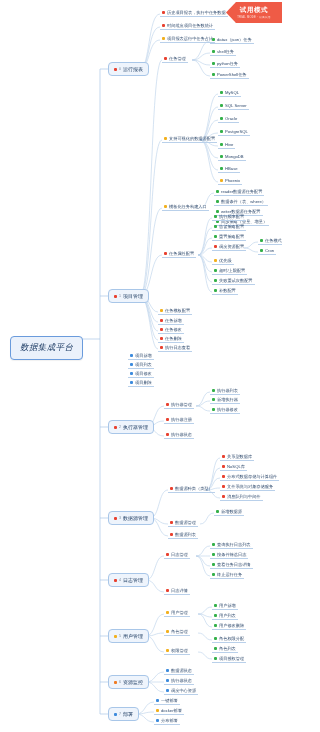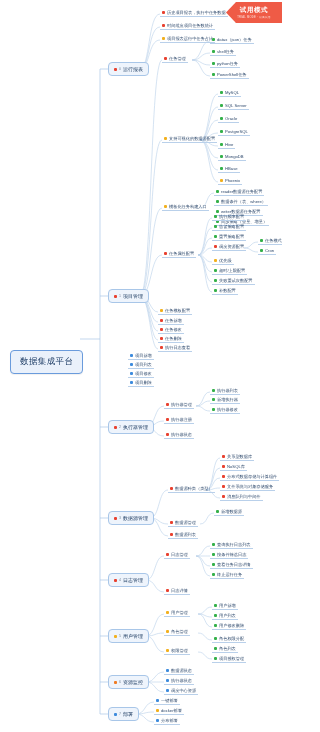--- a/index.html
+++ b/index.html
@@ -145,21 +145,21 @@
       <path d="M146 682 C156 682 154 672 164 672"></path>
       <path d="M146 682 C156 682 154 682 164 682"></path>
       <path d="M146 682 C156 682 154 692 164 692"></path>
 
       <path d="M136 714 C146 714 144 702 154 702"></path>
       <path d="M136 714 C146 714 144 712 154 712"></path>
       <path d="M136 714 C146 714 144 722 154 722"></path>
     </g>
   </svg>
 
-  <div class="node root" style="left:10px;top:350px;">
+  <div class="node root" style="left:10px;top:336px;font-style:italic;">
     <span class="lbl">数据集成平台</span>
   </div>
 
   <div class="node l1" style="left:108px;top:62px;">
     <span class="chip red"></span>
     <span class="num">0</span>
     <span class="lbl">运行报表</span>
   </div>
 
   <div class="node l1" style="left:108px;top:289px;">

